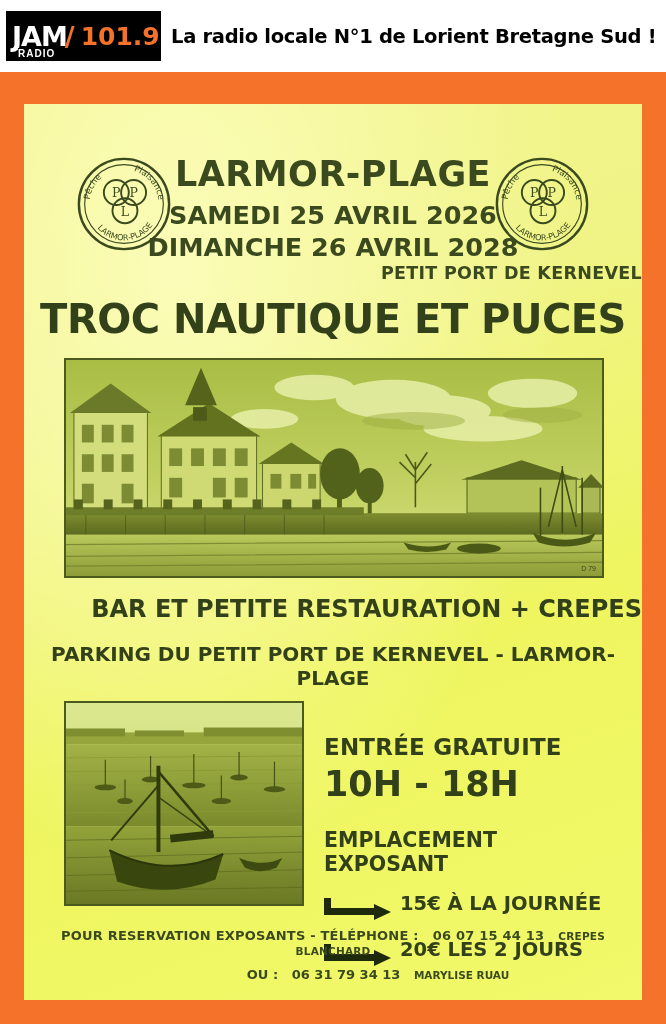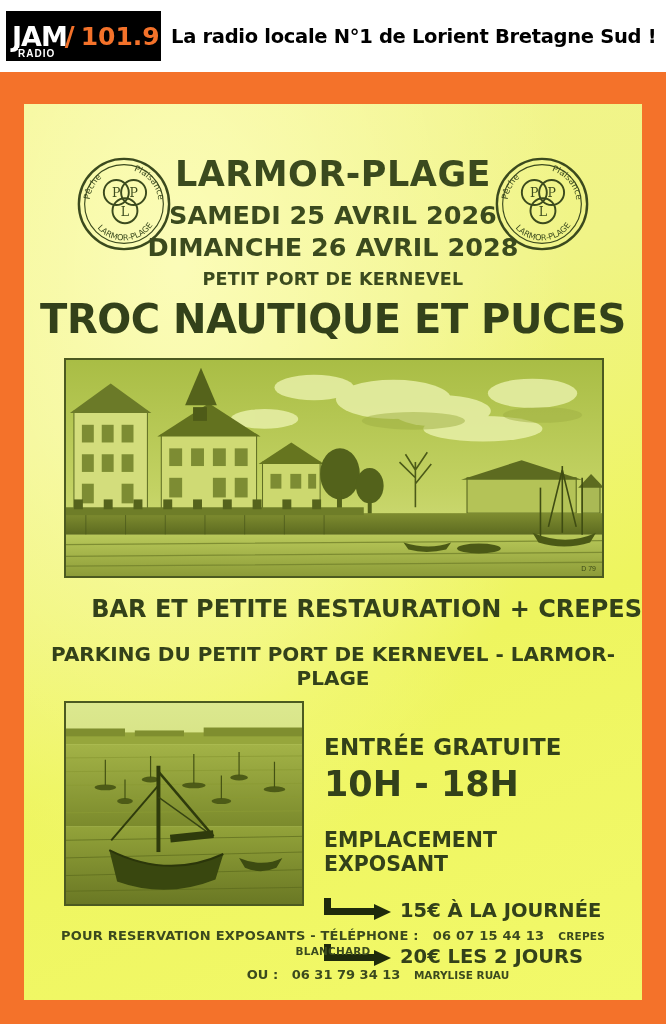--- a/index.html
+++ b/index.html
@@ -128,23 +128,24 @@
     font-size: 25.5px;
     margin-top: 6px;
     color: #3b4a1e;
     letter-spacing: 0px;
   }
   .h-date.second { margin-top: 2px; }
   .h-place {
     font-family: "DejaVu Sans", sans-serif;
     font-weight: bold;
     font-size: 17.5px;
-    margin-top: 7px;
+    margin-top: 1px;
     color: #3b4a1e;
     letter-spacing: 0.3px;
+    text-align: right;
   }
   .h-title {
     position: absolute;
     left: 0; right: 0;
     top: 192px;
     text-align: center;
     font-family: "DejaVu Sans", sans-serif;
     font-weight: bold;
     font-size: 40px;
     color: #33411a;
@@ -228,21 +229,21 @@
     letter-spacing: 0px;
   }
   .exposant {
     font-family: "DejaVu Sans", sans-serif;
     font-weight: bold;
     font-size: 20.5px;
     margin-top: 24px;
   }
   .price-row {
     display: flex;
-    align-items: flex-end;
+    align-items: flex-start;
     margin-top: 16px;
   }
   .arrow {
     width: 76px;
     height: 30px;
     position: relative;
     flex: 0 0 auto;
   }
   .arrow .shaft {
     position: absolute;

